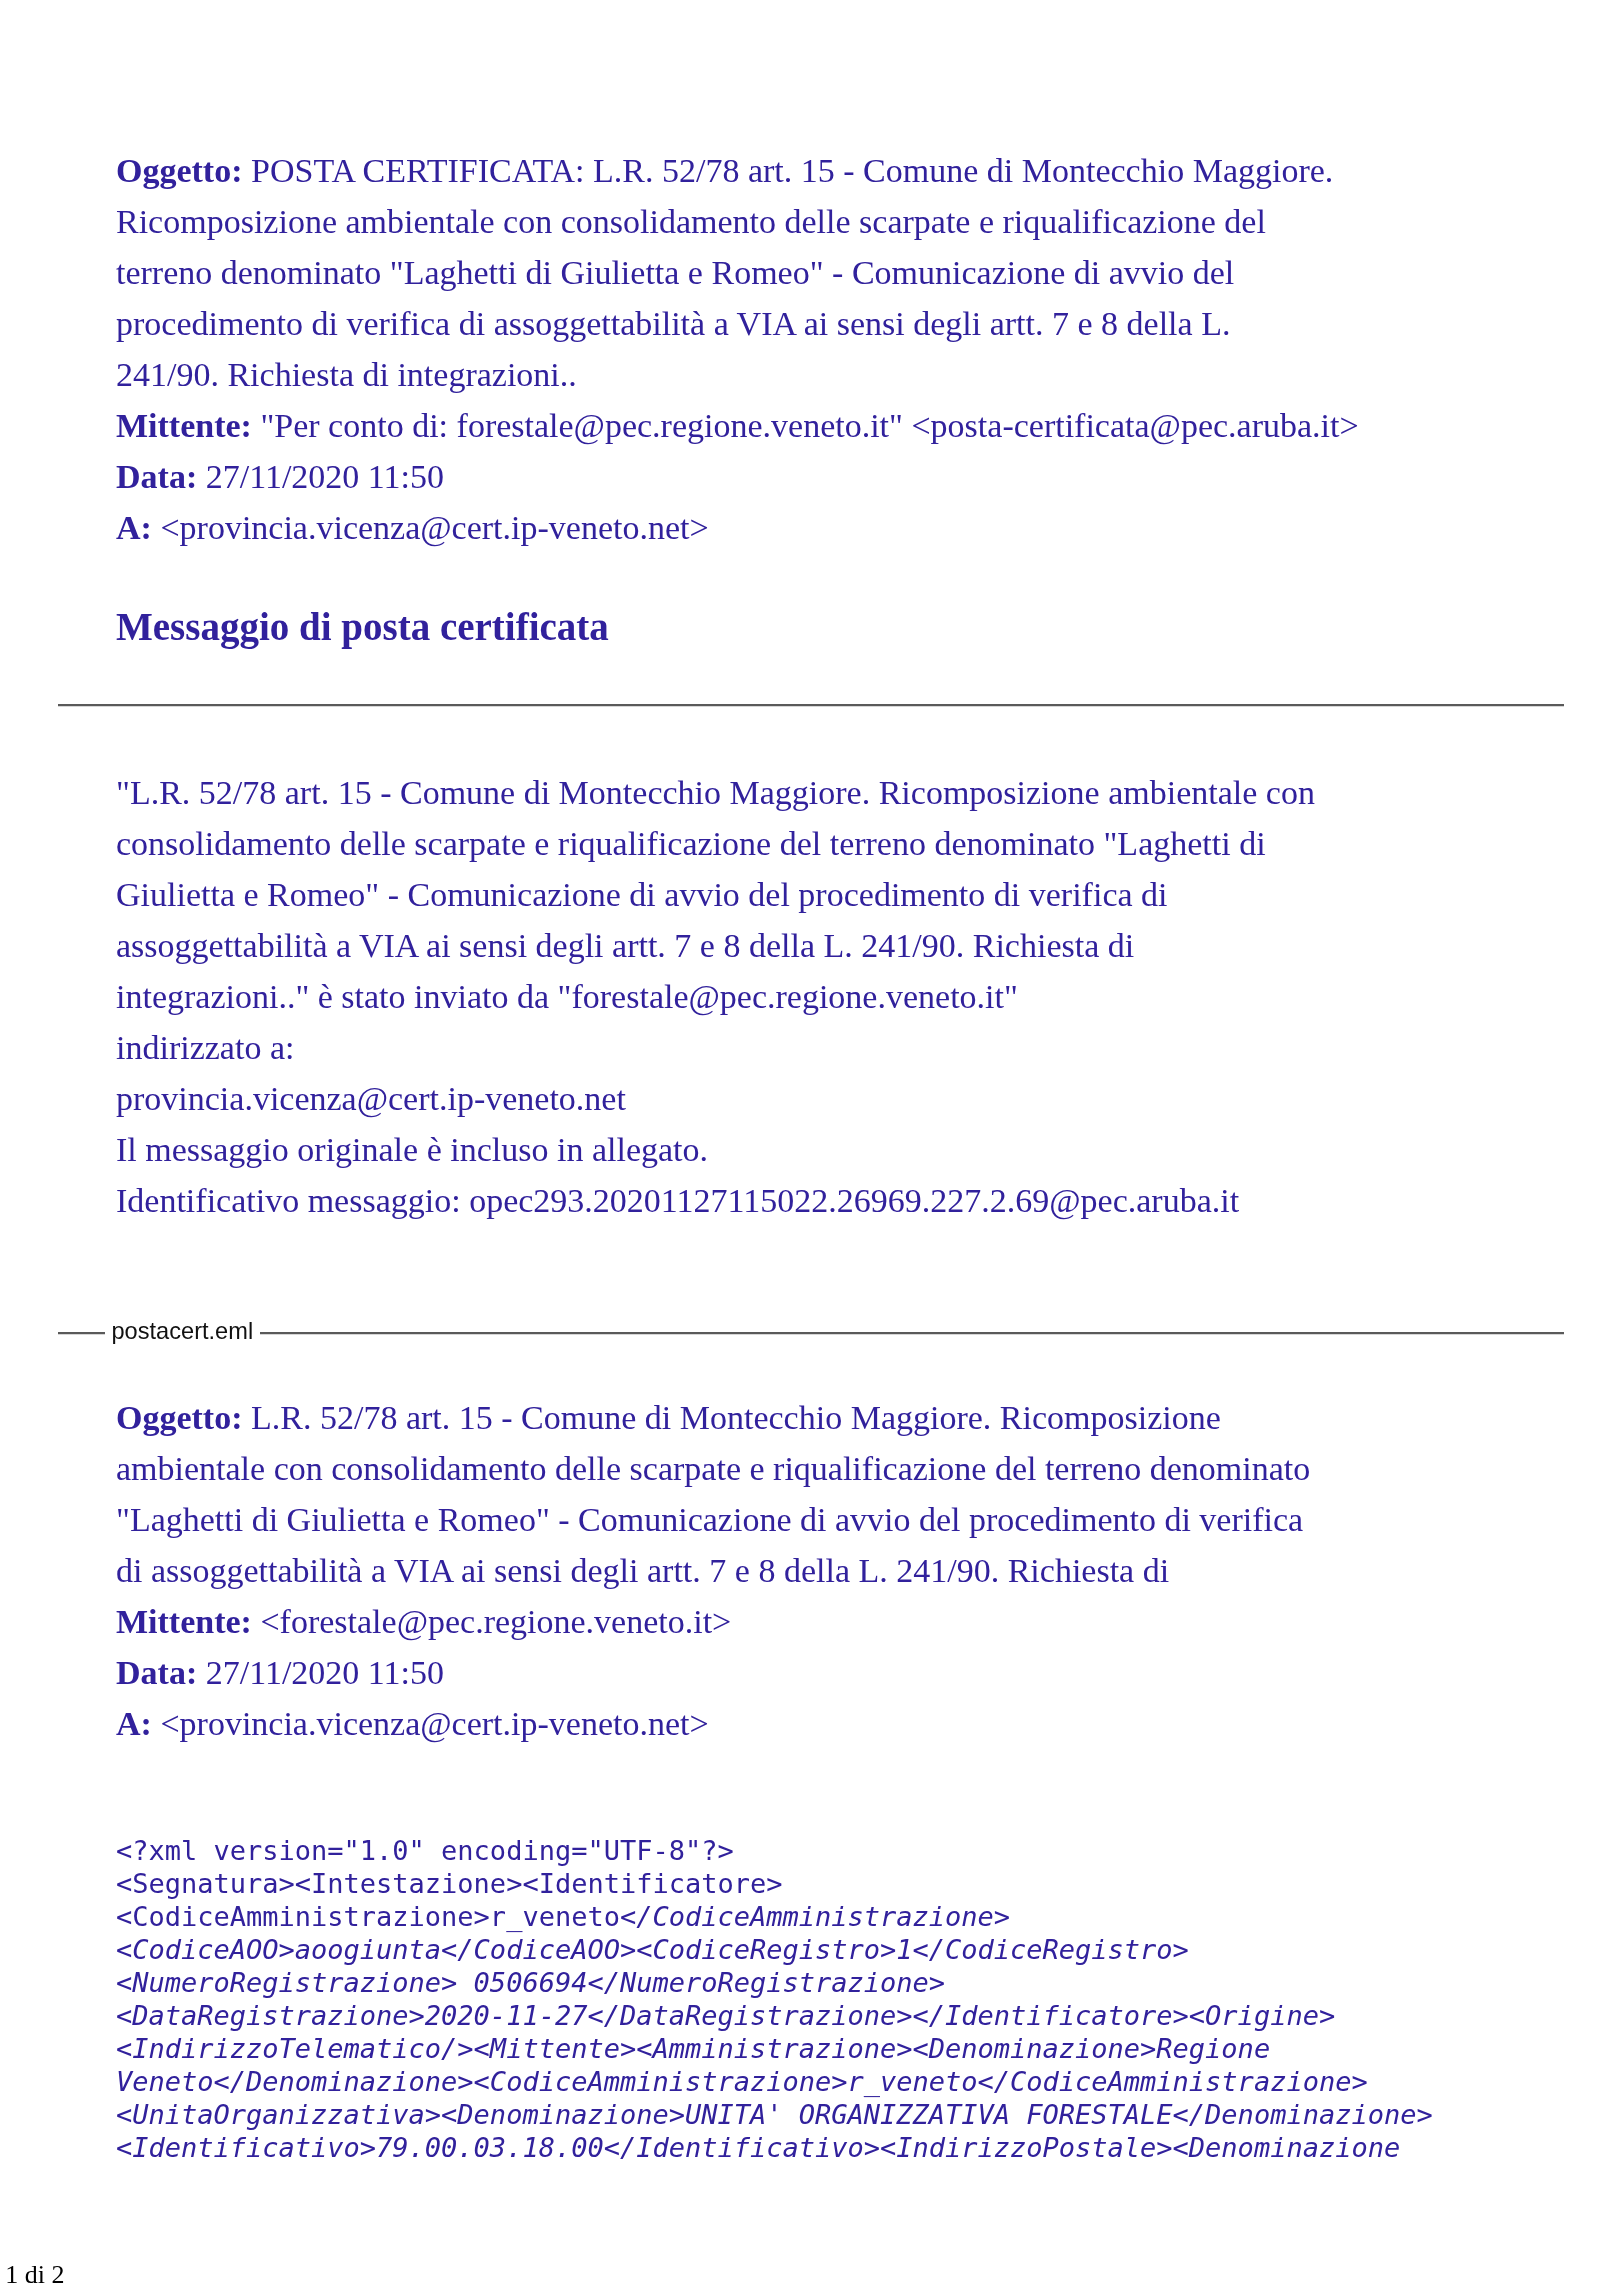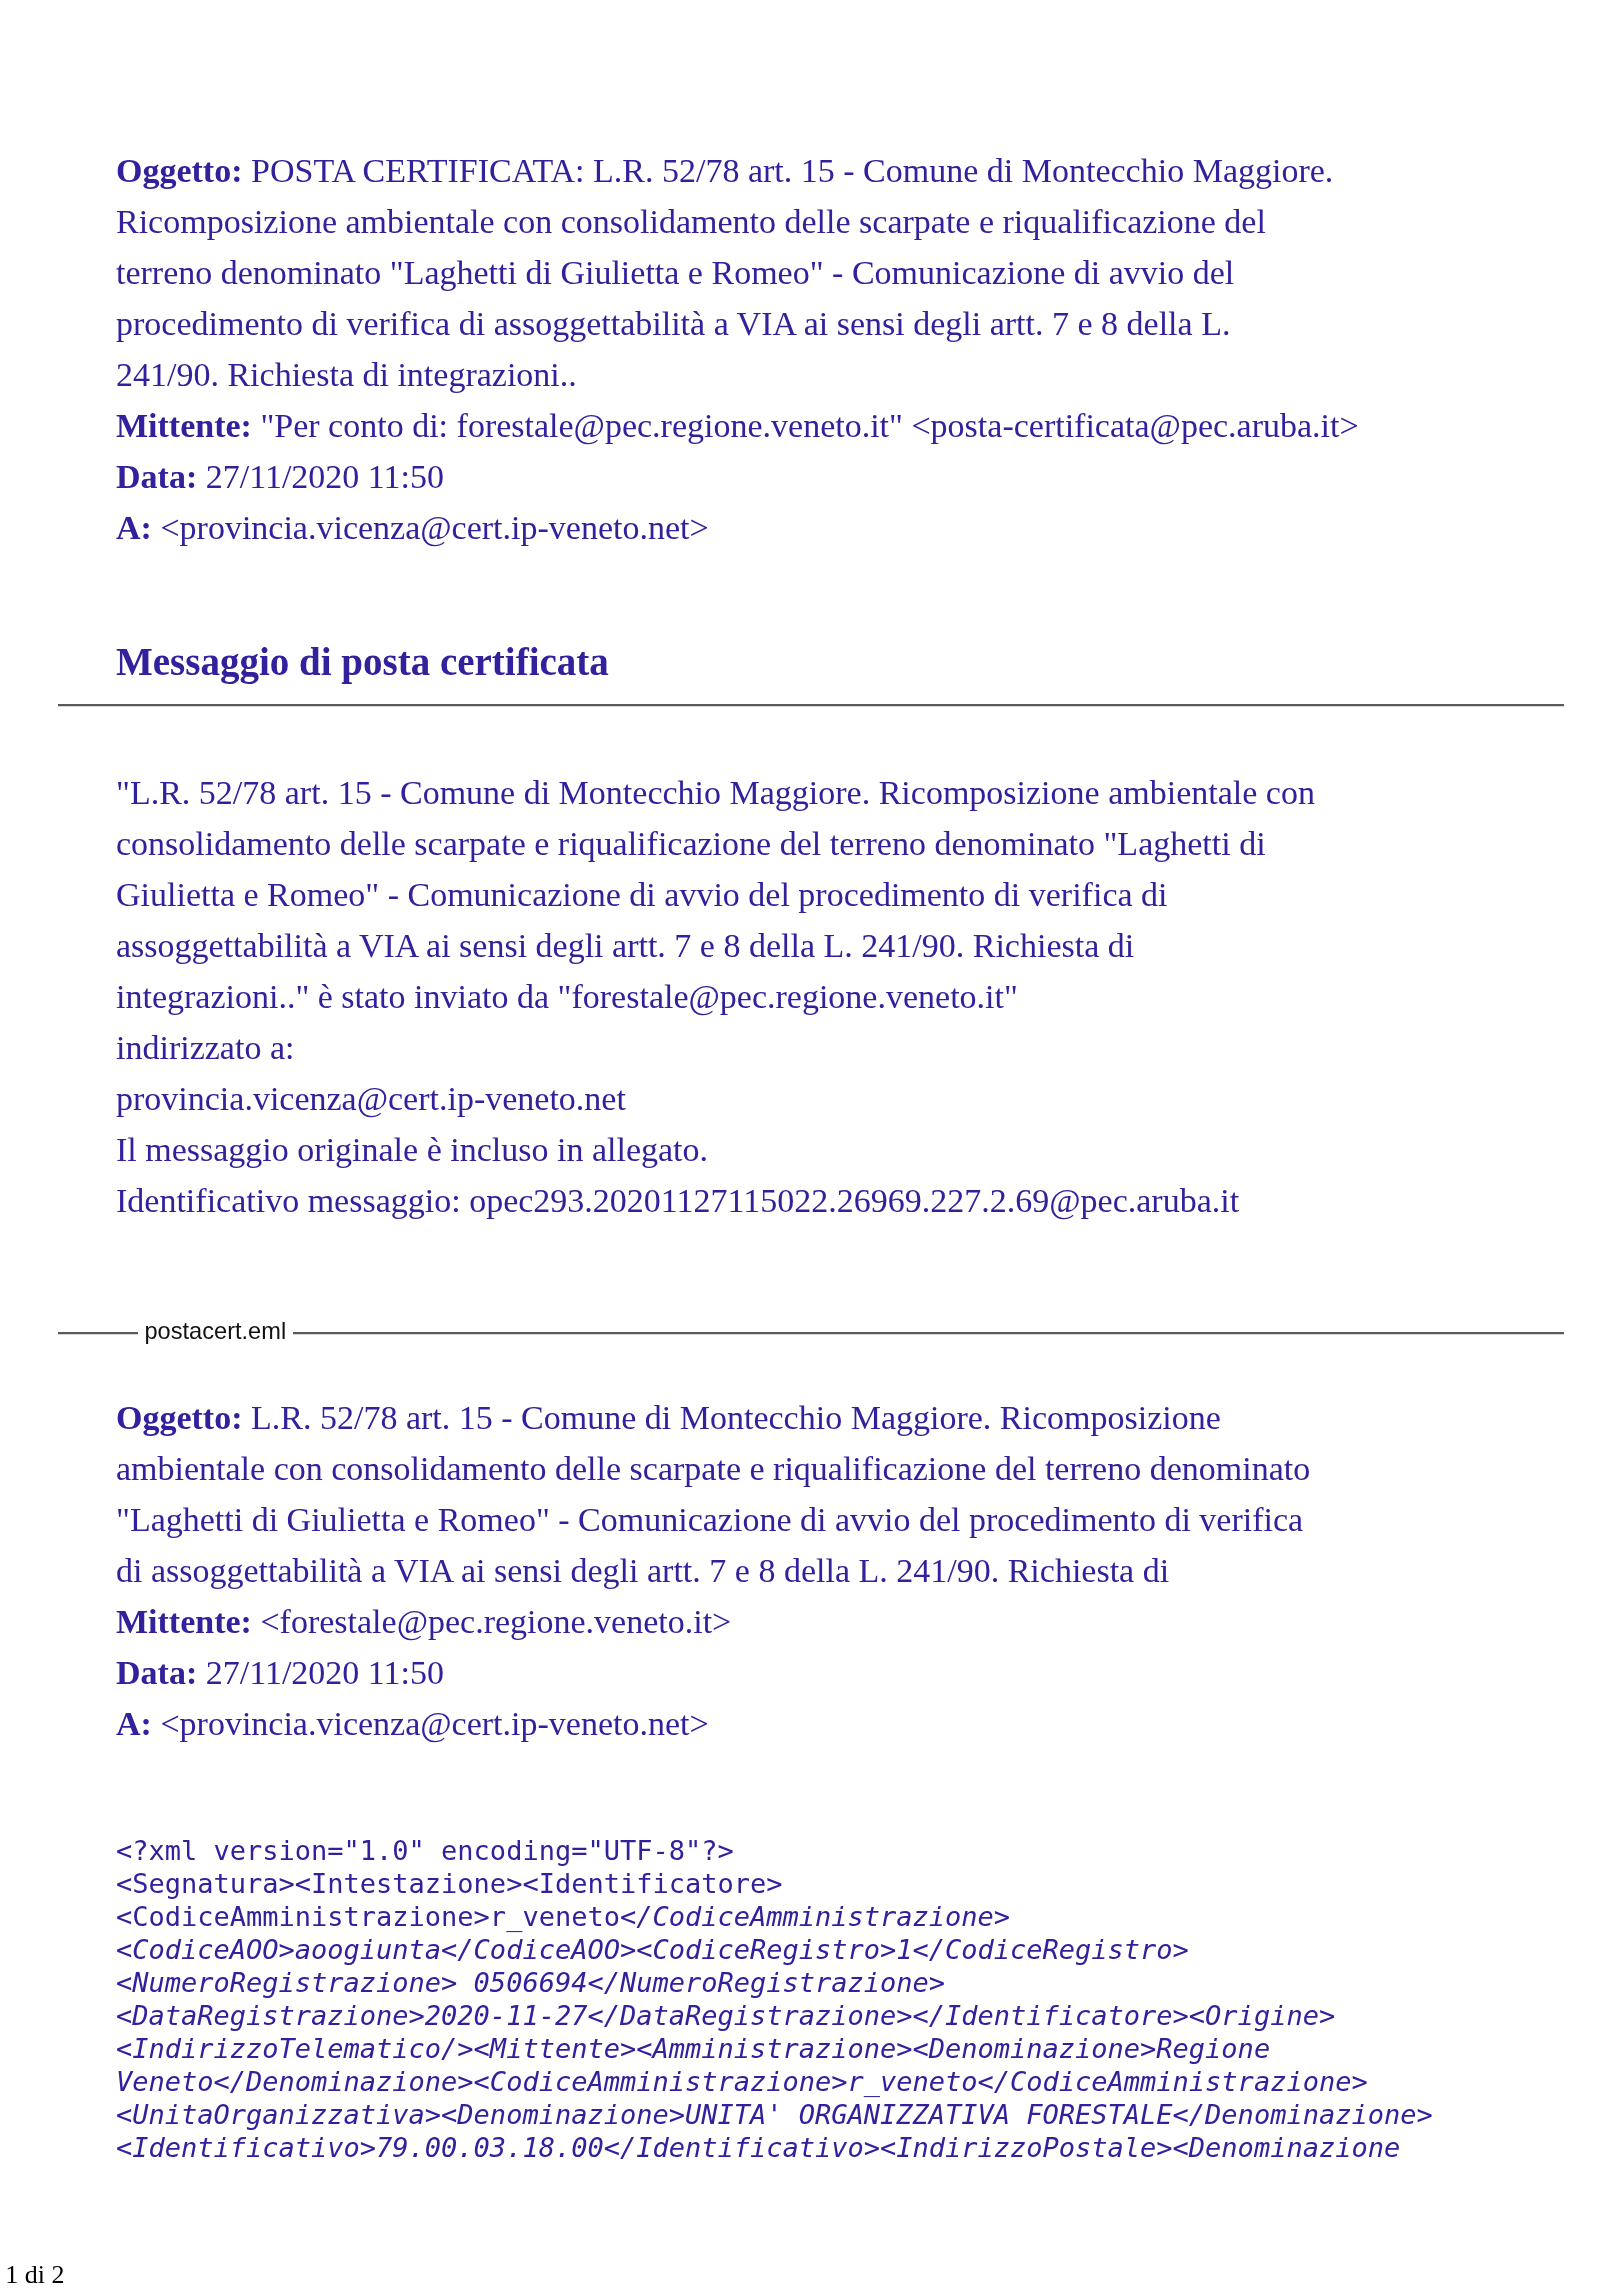--- a/index.html
+++ b/index.html
@@ -20,40 +20,39 @@
     overflow:hidden;
   }
   .line{
     white-space:pre;
     font-size:34px;
     line-height:51px;
   }
   .lbl{font-weight:bold;}
   .envelope{position:absolute;left:116px;top:113px;margin-top:32px;}
   .heading{
-    position:absolute;left:116px;top:638px;
+    position:absolute;left:116px;top:603px;
     margin:0;font-size:39px;font-weight:bold;line-height:47px;
   }
   .rule{
     position:absolute;left:58px;width:1506px;height:0;
     border-top:2px solid var(--rule-dark);
     border-bottom:1.3px solid var(--rule-light);
   }
   .rule-heading{top:704px;}
   .body-block{position:absolute;left:116px;top:767px;}
   .att-divider{top:1332px;}
   .att-label{
     position:absolute;left:47px;top:-17.7px;
     background:var(--page-bg);
     padding:0 6.5px;
     font-family:"Liberation Sans",sans-serif;
     font-size:23.6px;line-height:31px;
     color:var(--att-ink);
     white-space:pre;
-    margin-left:33px;
   }
   .inner{position:absolute;left:116px;top:1392px;}
   .code{position:absolute;left:116px;top:1834px;font-family:"DejaVu Sans Mono",monospace;}
   .code .line{font-size:27px;line-height:33px;}
   .it{font-style:italic;}
   .footer{
     position:absolute;left:5.2px;top:2259px;
     font-size:26px;line-height:31px;
     color:var(--footer-ink);white-space:pre;
   }

